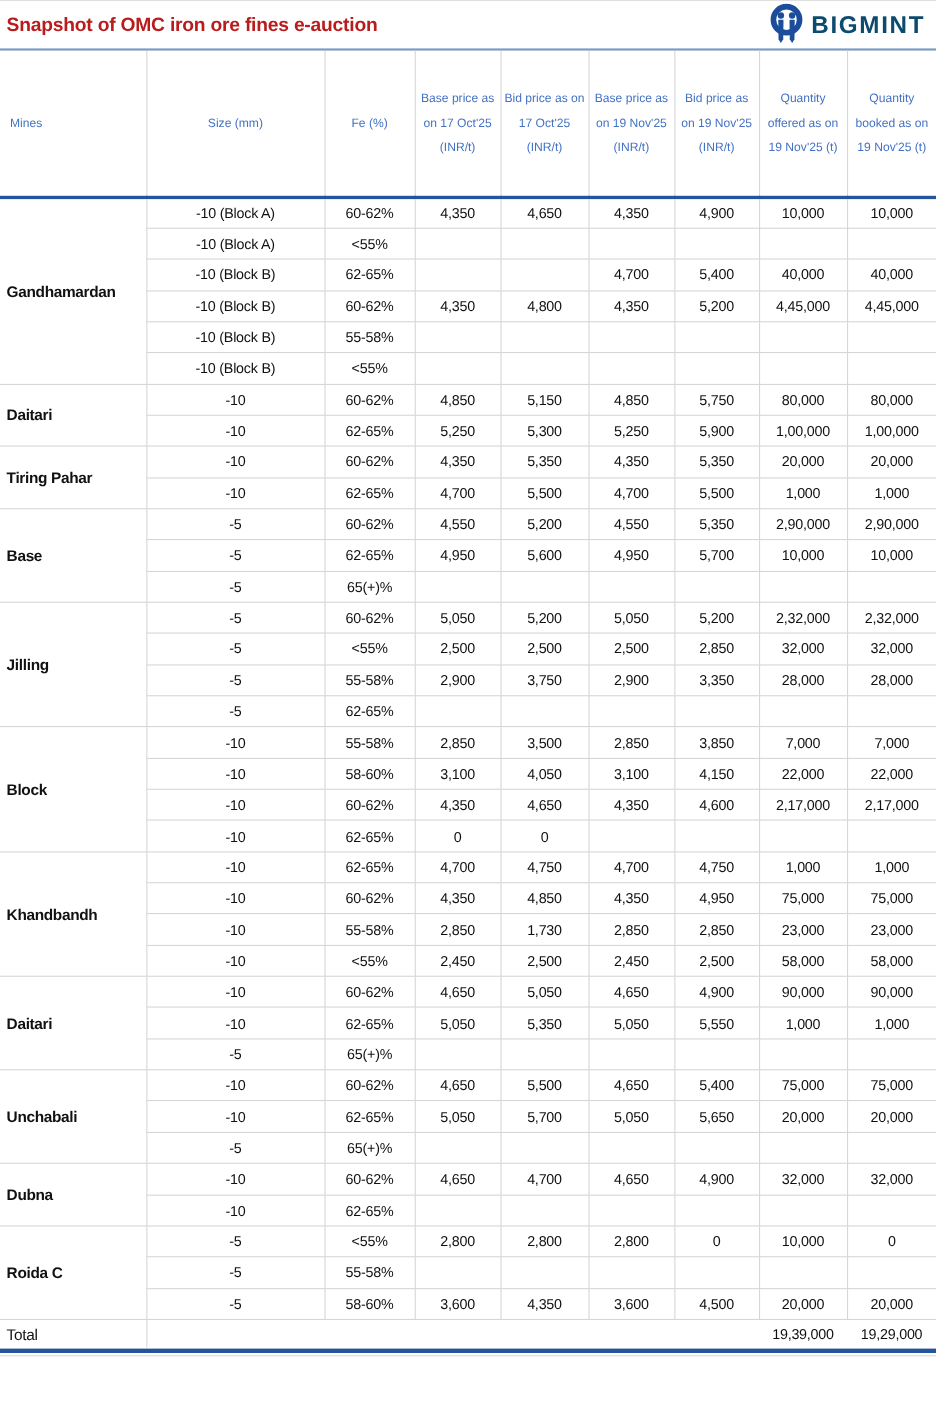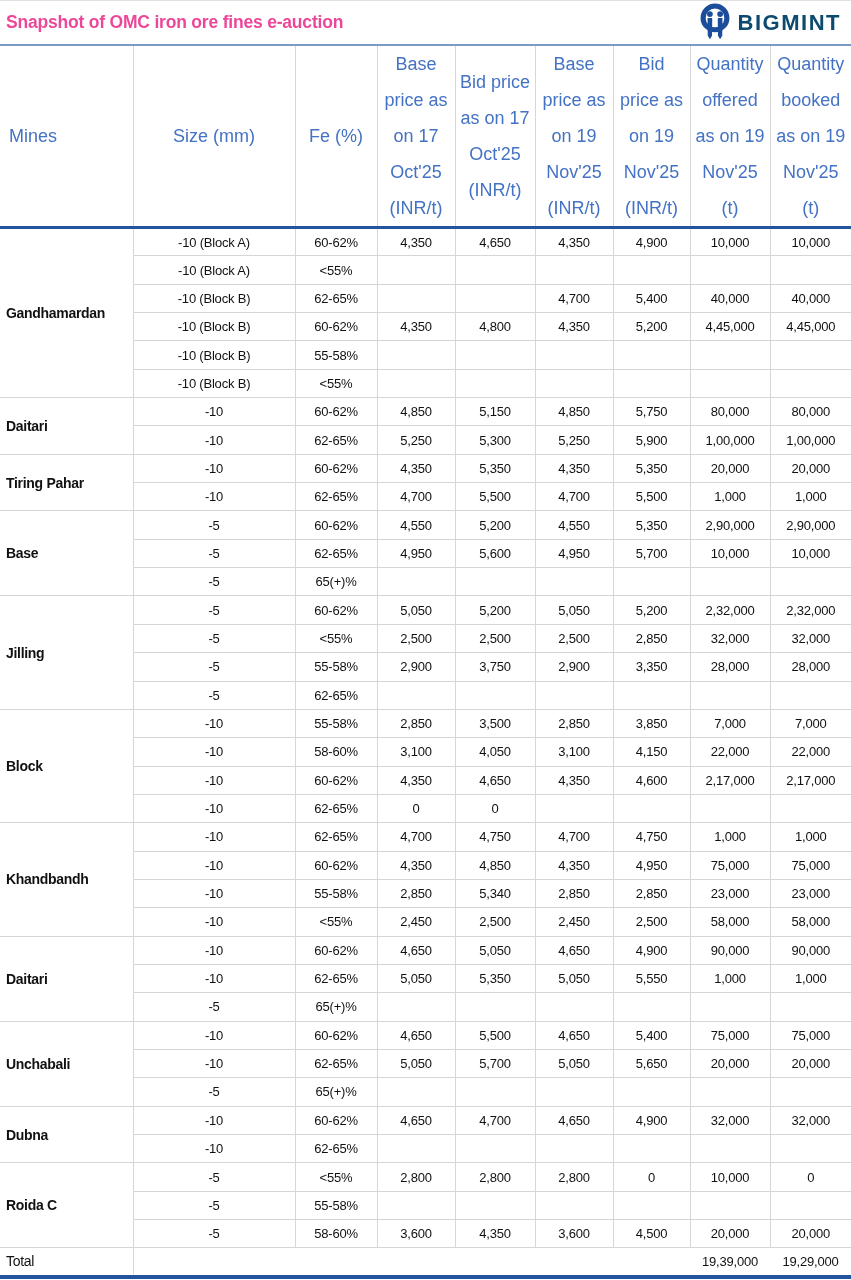--- a/index.html
+++ b/index.html
@@ -17,42 +17,42 @@
     justify-content:space-between;
     align-items:center;
     padding:0 10px 0 6px;
     border-bottom:2px solid #7b9cc2;
     box-sizing:border-box;
   }
   .page-title{
     font-size:17.5px;
     font-weight:700;
     letter-spacing:-0.2px;
-    color:#ec4899;
+    color:#b91c1c;
   }
   .logo{
     display:flex;
     align-items:center;
     gap:6px;
   }
   .logo-text{
     font-size:22px;
     font-weight:700;
     letter-spacing:1.5px;
     color:#0c4a6e;
   }
   table{
     width:851px;
     border-collapse:collapse;
     table-layout:fixed;
   }
   thead th{
     color:#4472c4;
     font-weight:400;
-    font-size:18px;
+    font-size:11px;
     line-height:2.0;
     vertical-align:middle;
     text-align:center;
     height:133px;
     padding:0 3px;
     border-left:1px solid #d6d6d6;
     box-sizing:border-box;
   }
   thead th:first-child{
     text-align:left;
@@ -386,21 +386,21 @@
         <td>4,850</td>
         <td>4,350</td>
         <td>4,950</td>
         <td>75,000</td>
         <td>75,000</td>
       </tr>
       <tr>
         <td>-10</td>
         <td>55-58%</td>
         <td>2,850</td>
-        <td>5,340</td>
+        <td>1,730</td>
         <td>2,850</td>
         <td>2,850</td>
         <td>23,000</td>
         <td>23,000</td>
       </tr>
       <tr>
         <td>-10</td>
         <td>&lt;55%</td>
         <td>2,450</td>
         <td>2,500</td>

